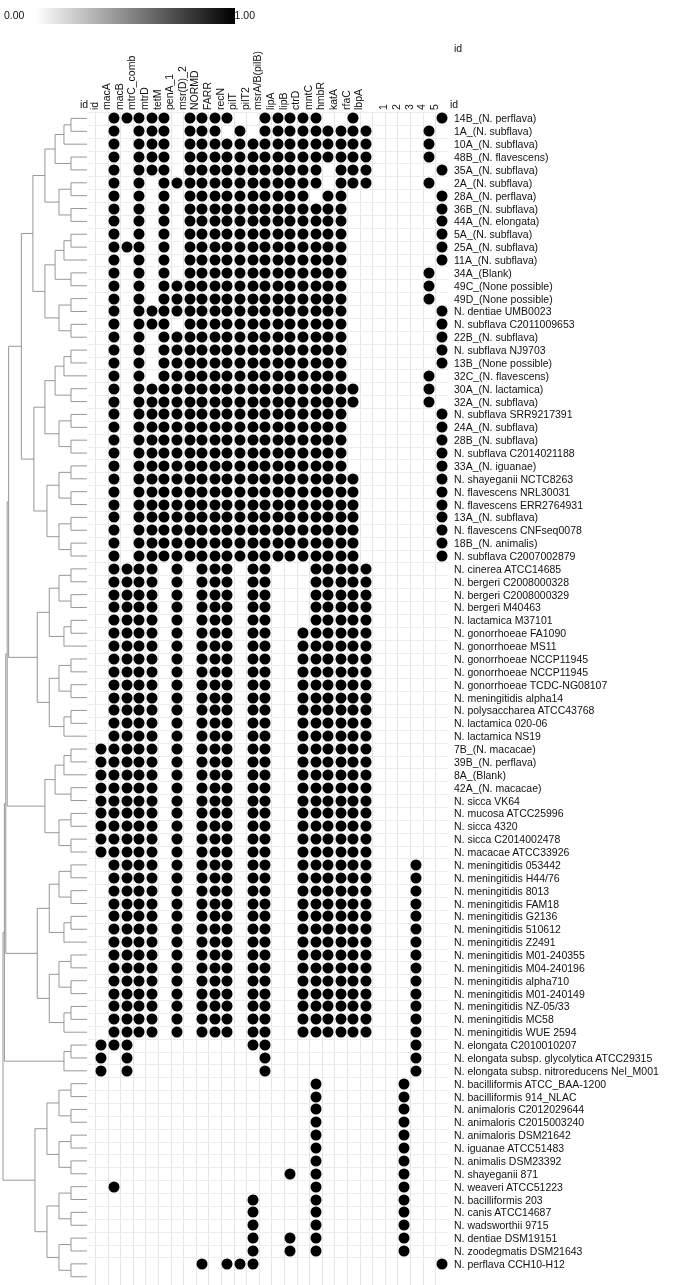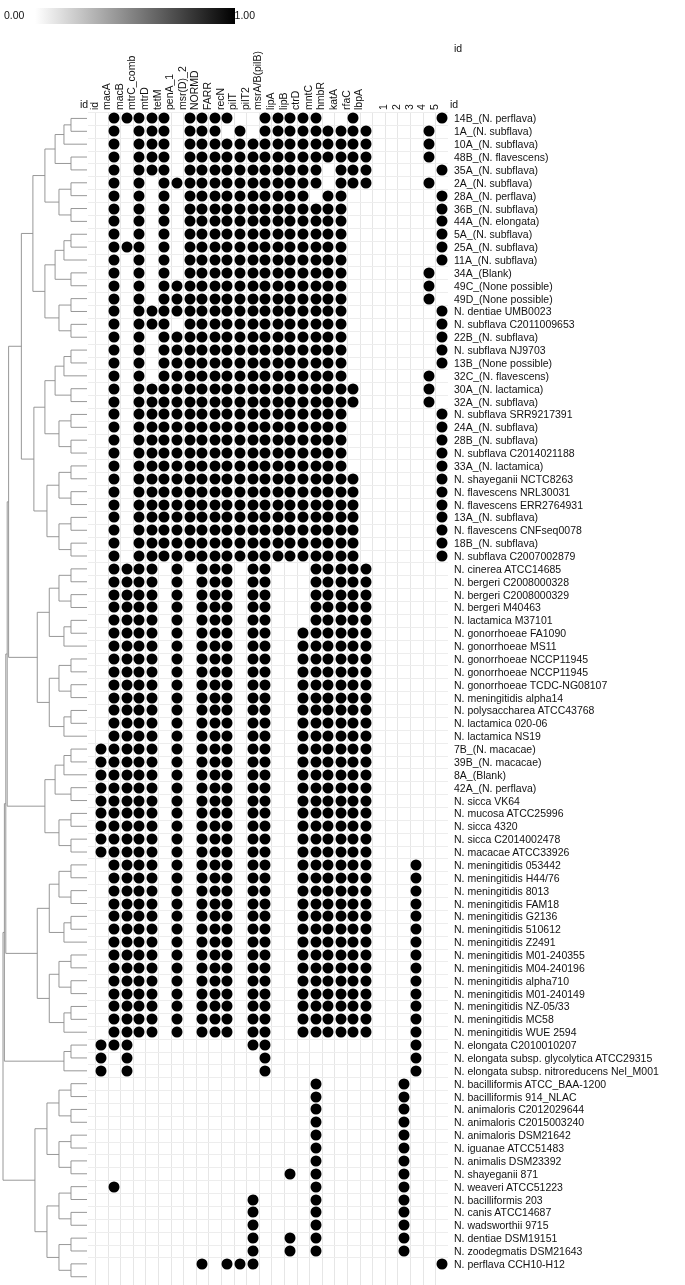--- a/index.html
+++ b/index.html
@@ -1812,46 +1812,46 @@
         <span class="rowlab" style="top: 297.225px;">22B_(N. subflava)</span>
         <span class="rowlab" style="top: 310.095px;">N. subflava NJ9703</span>
         <span class="rowlab" style="top: 322.965px;">13B_(None possible)</span>
         <span class="rowlab" style="top: 335.835px;">32C_(N. flavescens)</span>
         <span class="rowlab" style="top: 348.705px;">30A_(N. lactamica)</span>
         <span class="rowlab" style="top: 361.575px;">32A_(N. subflava)</span>
         <span class="rowlab" style="top: 374.445px;">N. subflava SRR9217391</span>
         <span class="rowlab" style="top: 387.315px;">24A_(N. subflava)</span>
         <span class="rowlab" style="top: 400.185px;">28B_(N. subflava)</span>
         <span class="rowlab" style="top: 413.055px;">N. subflava C2014021188</span>
-        <span class="rowlab" style="top: 425.925px;">33A_(N. lactamica)</span>
+        <span class="rowlab" style="top: 425.925px;">33A_(N. iguanae)</span>
         <span class="rowlab" style="top: 438.795px;">N. shayeganii NCTC8263</span>
         <span class="rowlab" style="top: 451.665px;">N. flavescens NRL30031</span>
         <span class="rowlab" style="top: 464.535px;">N. flavescens ERR2764931</span>
         <span class="rowlab" style="top: 477.405px;">13A_(N. subflava)</span>
         <span class="rowlab" style="top: 490.275px;">N. flavescens CNFseq0078</span>
-        <span class="rowlab" style="top: 503.145px;">18B_(N. subflava)</span>
+        <span class="rowlab" style="top: 503.145px;">18B_(N. animalis)</span>
         <span class="rowlab" style="top: 516.015px;">N. subflava C2007002879</span>
         <span class="rowlab" style="top: 528.885px;">N. cinerea ATCC14685</span>
         <span class="rowlab" style="top: 541.755px;">N. bergeri C2008000328</span>
         <span class="rowlab" style="top: 554.625px;">N. bergeri C2008000329</span>
         <span class="rowlab" style="top: 567.495px;">N. bergeri M40463</span>
         <span class="rowlab" style="top: 580.365px;">N. lactamica M37101</span>
         <span class="rowlab" style="top: 593.235px;">N. gonorrhoeae FA1090</span>
         <span class="rowlab" style="top: 606.105px;">N. gonorrhoeae MS11</span>
         <span class="rowlab" style="top: 618.975px;">N. gonorrhoeae NCCP11945</span>
         <span class="rowlab" style="top: 631.845px;">N. gonorrhoeae NCCP11945</span>
         <span class="rowlab" style="top: 644.715px;">N. gonorrhoeae TCDC-NG08107</span>
         <span class="rowlab" style="top: 657.585px;">N. meningitidis alpha14</span>
         <span class="rowlab" style="top: 670.455px;">N. polysaccharea ATCC43768</span>
         <span class="rowlab" style="top: 683.325px;">N. lactamica 020-06</span>
         <span class="rowlab" style="top: 696.195px;">N. lactamica NS19</span>
         <span class="rowlab" style="top: 709.065px;">7B_(N. macacae)</span>
-        <span class="rowlab" style="top: 721.935px;">39B_(N. macacae)</span>
+        <span class="rowlab" style="top: 721.935px;">39B_(N. perflava)</span>
         <span class="rowlab" style="top: 734.805px;">8A_(Blank)</span>
-        <span class="rowlab" style="top: 747.675px;">42A_(N. perflava)</span>
+        <span class="rowlab" style="top: 747.675px;">42A_(N. macacae)</span>
         <span class="rowlab" style="top: 760.545px;">N. sicca VK64</span>
         <span class="rowlab" style="top: 773.415px;">N. mucosa ATCC25996</span>
         <span class="rowlab" style="top: 786.285px;">N. sicca 4320</span>
         <span class="rowlab" style="top: 799.155px;">N. sicca C2014002478</span>
         <span class="rowlab" style="top: 812.025px;">N. macacae ATCC33926</span>
         <span class="rowlab" style="top: 824.895px;">N. meningitidis 053442</span>
         <span class="rowlab" style="top: 837.765px;">N. meningitidis H44/76</span>
         <span class="rowlab" style="top: 850.635px;">N. meningitidis 8013</span>
         <span class="rowlab" style="top: 863.505px;">N. meningitidis FAM18</span>
         <span class="rowlab" style="top: 876.375px;">N. meningitidis G2136</span>

